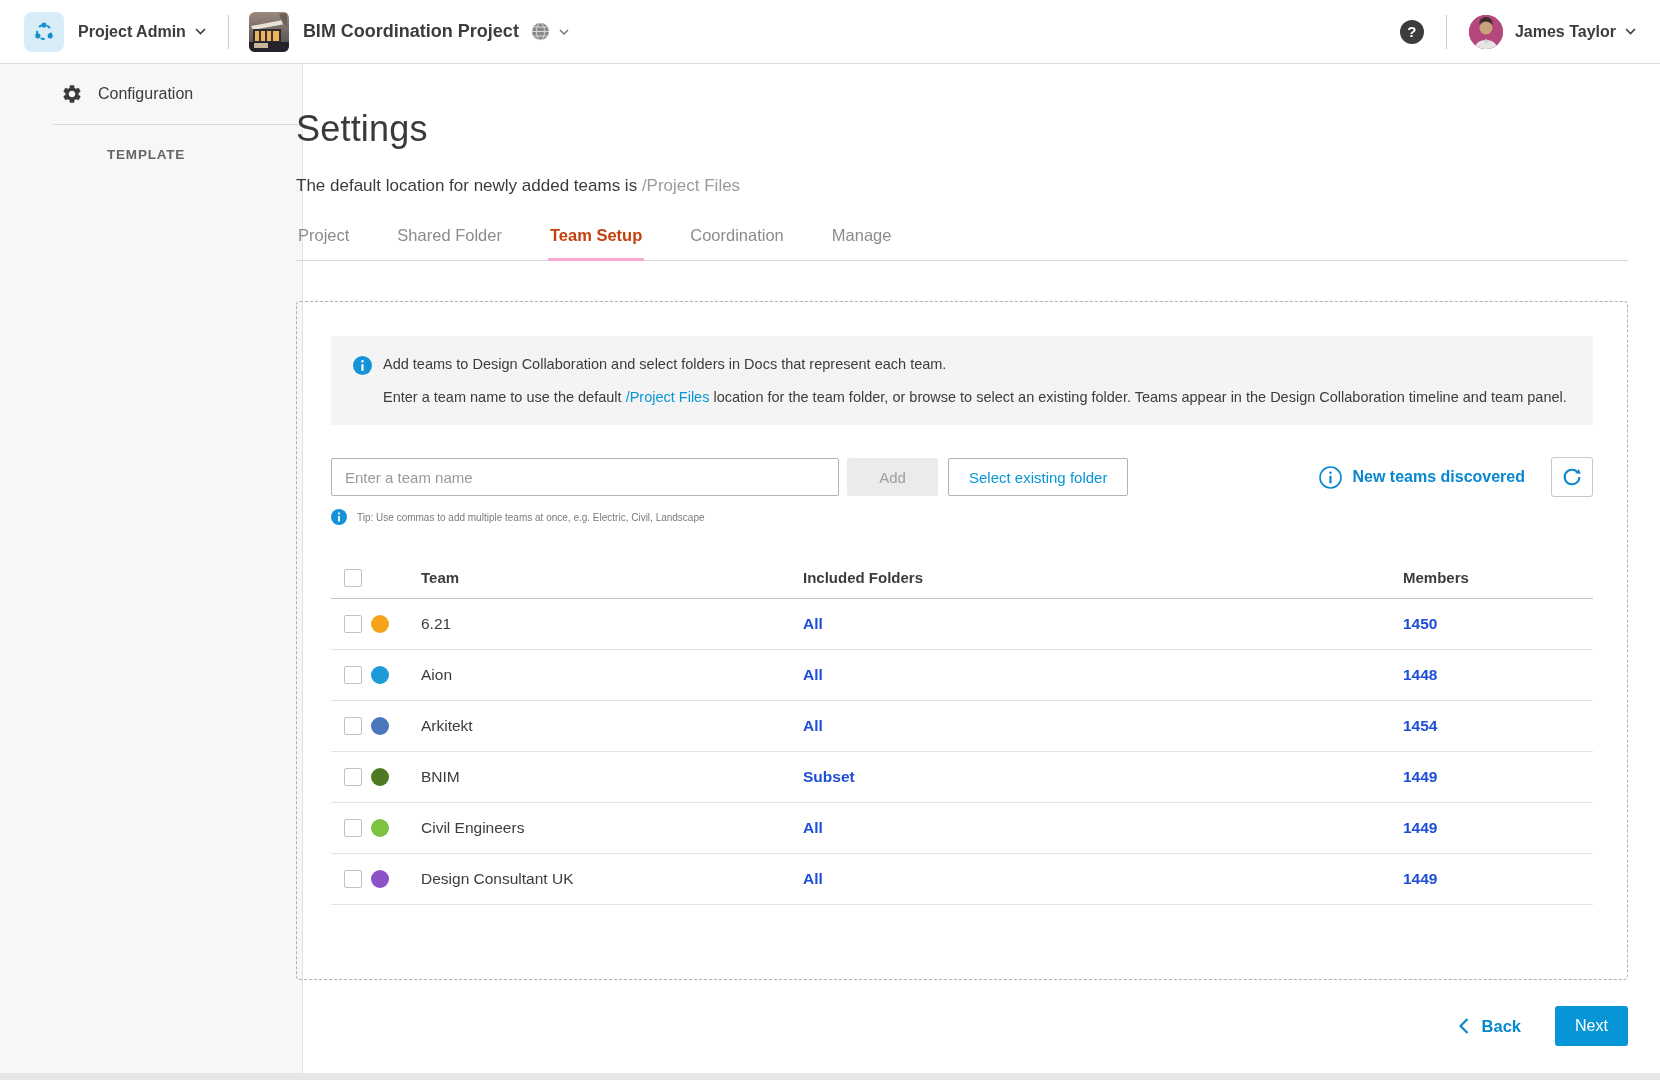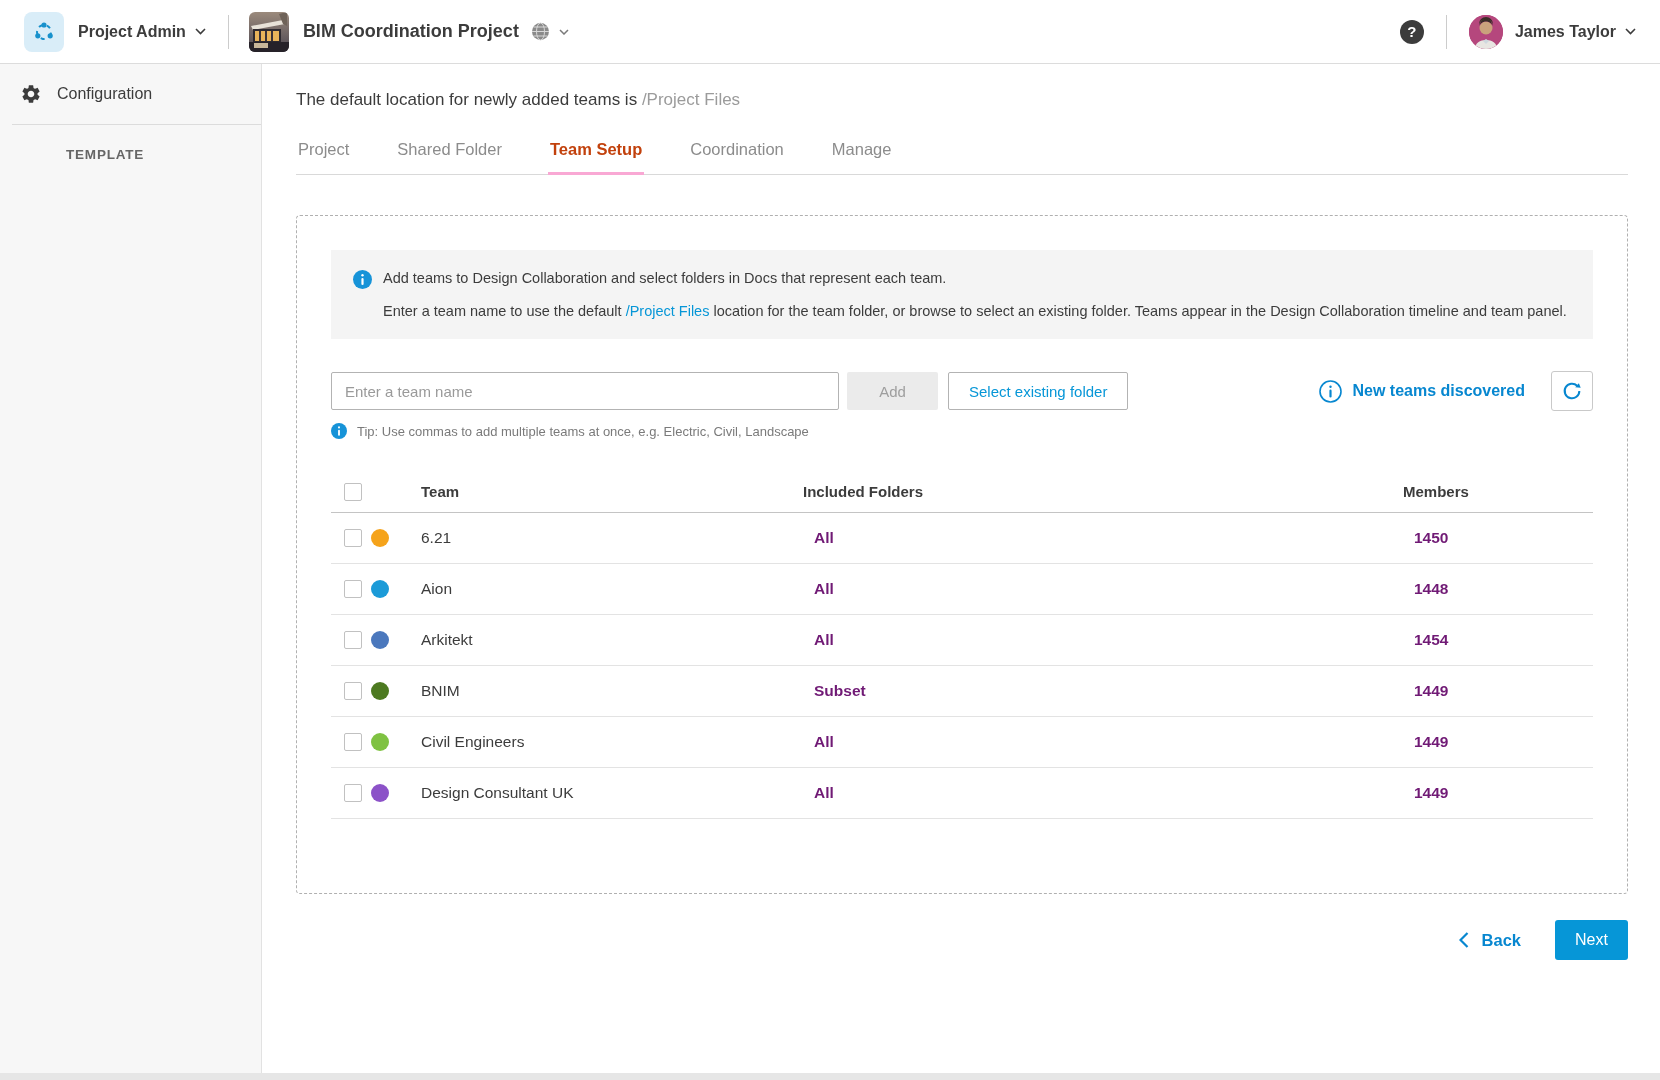--- a/index.html
+++ b/index.html
@@ -19,22 +19,22 @@
   .proj-name { font-size:18px; font-weight:700; margin-left:14px; }
   .globe { margin-left:12px; display:inline-flex; }
   .topbar-right { margin-left:auto; display:flex; align-items:center; padding-right:24px; }
   .help-btn { width:24px; height:24px; border-radius:50%; background:#3c3c3c; color:#fff;
     font-size:15px; font-weight:700; display:flex; align-items:center; justify-content:center; cursor:pointer; }
   .topbar-right .v-divider { margin:0 22px; }
   .avatar { width:34px; height:34px; border-radius:50%; overflow:hidden; background:#b5477d; }
   .user-name { font-size:16px; font-weight:700; margin-left:12px; }
 
   
-  .sidebar { position:absolute; left:0; top:64px; width:262px; height:1016px;
-    background:#f7f7f7; border-right:1px solid #e2e2e2; }
+  .sidebar { position:absolute; left:0; top:64px; width:303px; height:1016px;
+    background:#f7f7f7; border-right:1px solid #e2e2e2;padding-left:41px; }
   .side-config { height:60px; display:flex; align-items:center; padding-left:20px; cursor:pointer; }
   .side-config .label { font-size:16px; margin-left:15px; }
   .side-divider { height:1px; background:#dcdcdc; margin-left:12px; }
   .side-section { font-size:13.5px; font-weight:700; letter-spacing:.8px; color:#666;
     padding:22px 0 16px 22px;margin-left:44px; }
   .side-item { height:48px; display:flex; align-items:center; padding-left:24px; cursor:pointer; }
   .side-item.active { background:#fff; }
   .side-item .dot { width:16px; height:16px; border-radius:50%; background:#0a96e0; }
   .side-item .label { font-size:16px; color:#0787d0; margin-left:18px; }
 
@@ -66,35 +66,35 @@
   .btn-select { height:38px; margin-left:10px; background:#fff; border:1px solid #b3b3b3;
     border-radius:2px; color:#0696d7; font-size:15px; padding:0 20px; cursor:pointer;
     font-family:"Liberation Sans",sans-serif; }
   .new-teams { margin-left:auto; display:flex; align-items:center; cursor:pointer; }
   .new-teams .label { color:#0787d0; font-size:16px; font-weight:700; margin-left:10px; }
   .btn-refresh { width:42px; height:40px; margin-left:26px; background:#fff;
     border:1px solid #c9c9c9; border-radius:3px; display:flex; align-items:center;
     justify-content:center; cursor:pointer; }
 
   .tip-row { display:flex; align-items:center; margin-top:12px; }
-  .tip-row .text { font-size:13px; color:#7a7a7a; margin-left:10px; }
+  .tip-row .text { font-size:10px; color:#7a7a7a; margin-left:10px; }
 
   .table { margin-top:32px; }
   .trow { display:flex; align-items:center; height:51px; border-bottom:1px solid #e3e3e3; }
   .trow.thead { height:42px; border-bottom:1px solid #c4c4c4; }
   .col-check { flex:0 0 40px; padding-left:13px; }
   .col-dot { flex:0 0 50px; }
   .col-team { flex:0 0 382px; font-size:15.5px; }
   .col-folders { flex:0 0 600px; font-size:15.5px; }
   .col-members { flex:1 1 auto; font-size:15.5px; }
   .thead .col-team, .thead .col-folders, .thead .col-members { font-weight:700; font-size:15px; }
   .checkbox { width:18px; height:18px; border:1px solid #c1c1c1; border-radius:2px;
     background:#fff; cursor:pointer; }
   .team-dot { width:18px; height:18px; border-radius:50%; }
-  .blue-link { color:#701a75; font-weight:700; cursor:pointer; text-decoration:none;margin-left:11px; }
+  .blue-link { color:#1d4ed8; font-weight:700; cursor:pointer; text-decoration:none; }
   .table-spacer { height:40px; }
 
   .footer { display:flex; align-items:center; justify-content:flex-end; margin-top:26px; }
   .back-link { display:flex; align-items:center; color:#0787d0; font-size:16.5px;
     font-weight:700; cursor:pointer; }
   .back-link .txt { margin-left:13px; }
   .btn-next { margin-left:34px; width:73px; height:40px; background:#0696d7; color:#fff;
     border:none; border-radius:3px; font-size:16px; cursor:pointer;
     font-family:"Liberation Sans",sans-serif; }
 
@@ -182,20 +182,21 @@
       <path fill="#3c3c3c" d="M19.14 12.94c.04-.3.06-.61.06-.94 0-.32-.02-.64-.07-.94l2.03-1.58c.18-.14.23-.41.12-.61l-1.92-3.32c-.12-.22-.37-.29-.59-.22l-2.39.96c-.5-.38-1.03-.7-1.62-.94l-.36-2.54c-.04-.24-.24-.41-.48-.41h-3.84c-.24 0-.43.17-.47.41l-.36 2.54c-.59.24-1.13.57-1.62.94l-2.39-.96c-.22-.08-.47 0-.59.22L2.74 8.87c-.12.21-.08.47.12.61l2.03 1.58c-.05.3-.09.63-.09.94s.02.64.07.94l-2.03 1.58c-.18.14-.23.41-.12.61l1.92 3.32c.12.22.37.29.59.22l2.39-.96c.5.38 1.03.7 1.62.94l.36 2.54c.05.24.24.41.48.41h3.84c.24 0 .44-.17.47-.41l.36-2.54c.59-.24 1.13-.56 1.62-.94l2.39.96c.22.08.47 0 .59-.22l1.92-3.32c.12-.22.07-.47-.12-.61l-2.01-1.58zM12 15.6c-1.98 0-3.6-1.62-3.6-3.6s1.62-3.6 3.6-3.6 3.6 1.62 3.6 3.6-1.62 3.6-3.6 3.6z"></path>
       <circle cx="12" cy="12" r="2" fill="#f7f7f7"></circle>
     </svg>
     <span class="label">Configuration</span>
   </div>
   <div class="side-divider"></div>
   <div class="side-section">TEMPLATE</div>
 </div>
 
 <div class="main">
+  <div class="page-title">Settings</div>
 
   <div class="subtitle">
     <span>The default location for newly added teams is </span><span class="path">/Project Files</span>
   </div>
 
   <div class="tabs">
     <div class="tab">Project</div>
     <div class="tab">Shared Folder</div>
     <div class="tab active">Team Setup</div>
     <div class="tab">Coordination</div>

